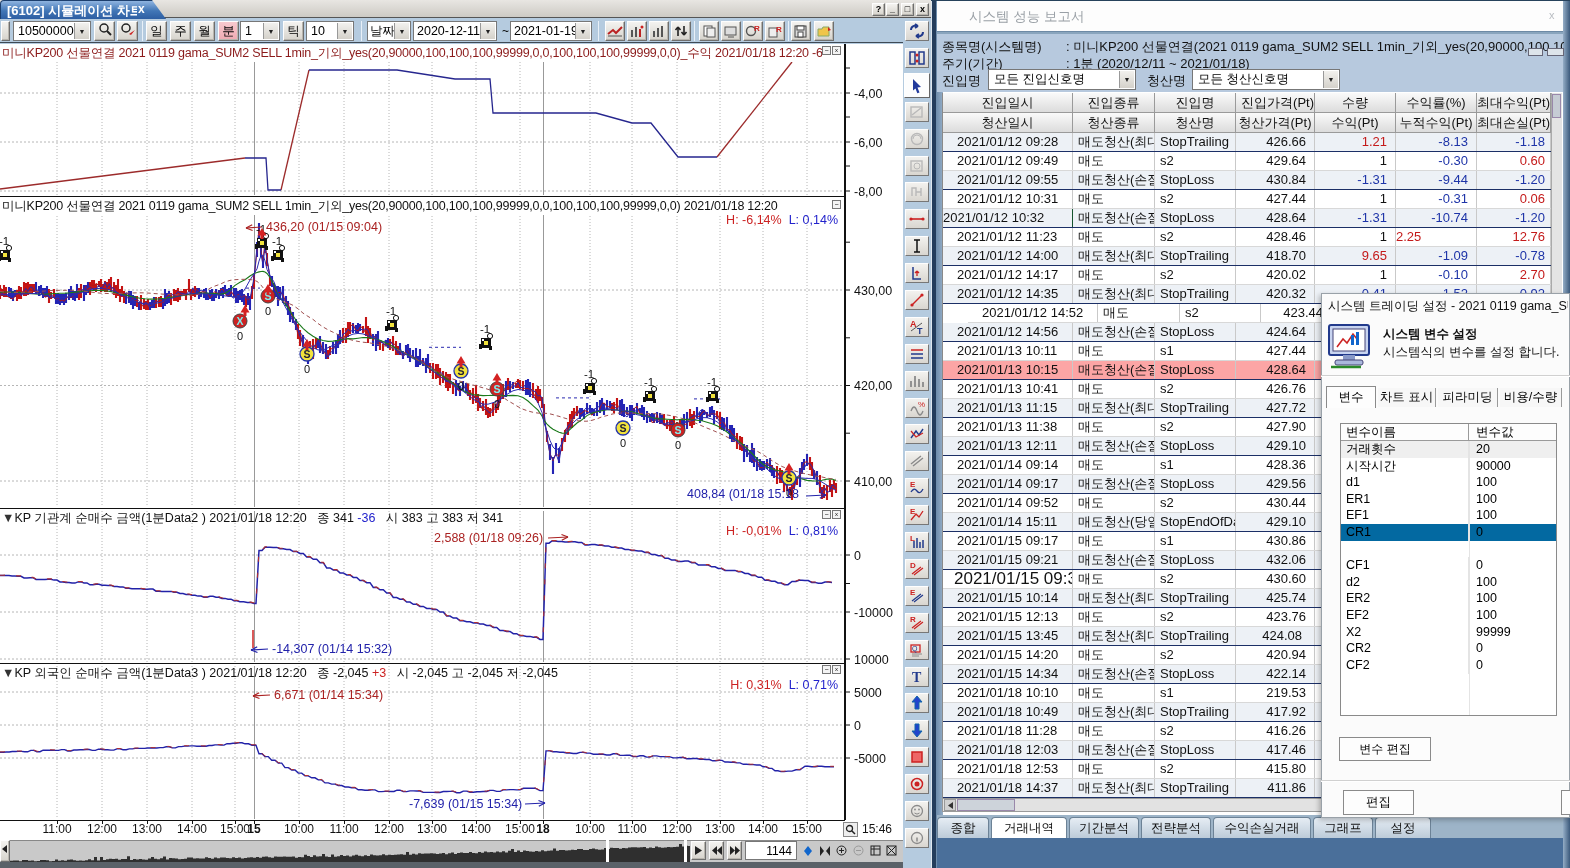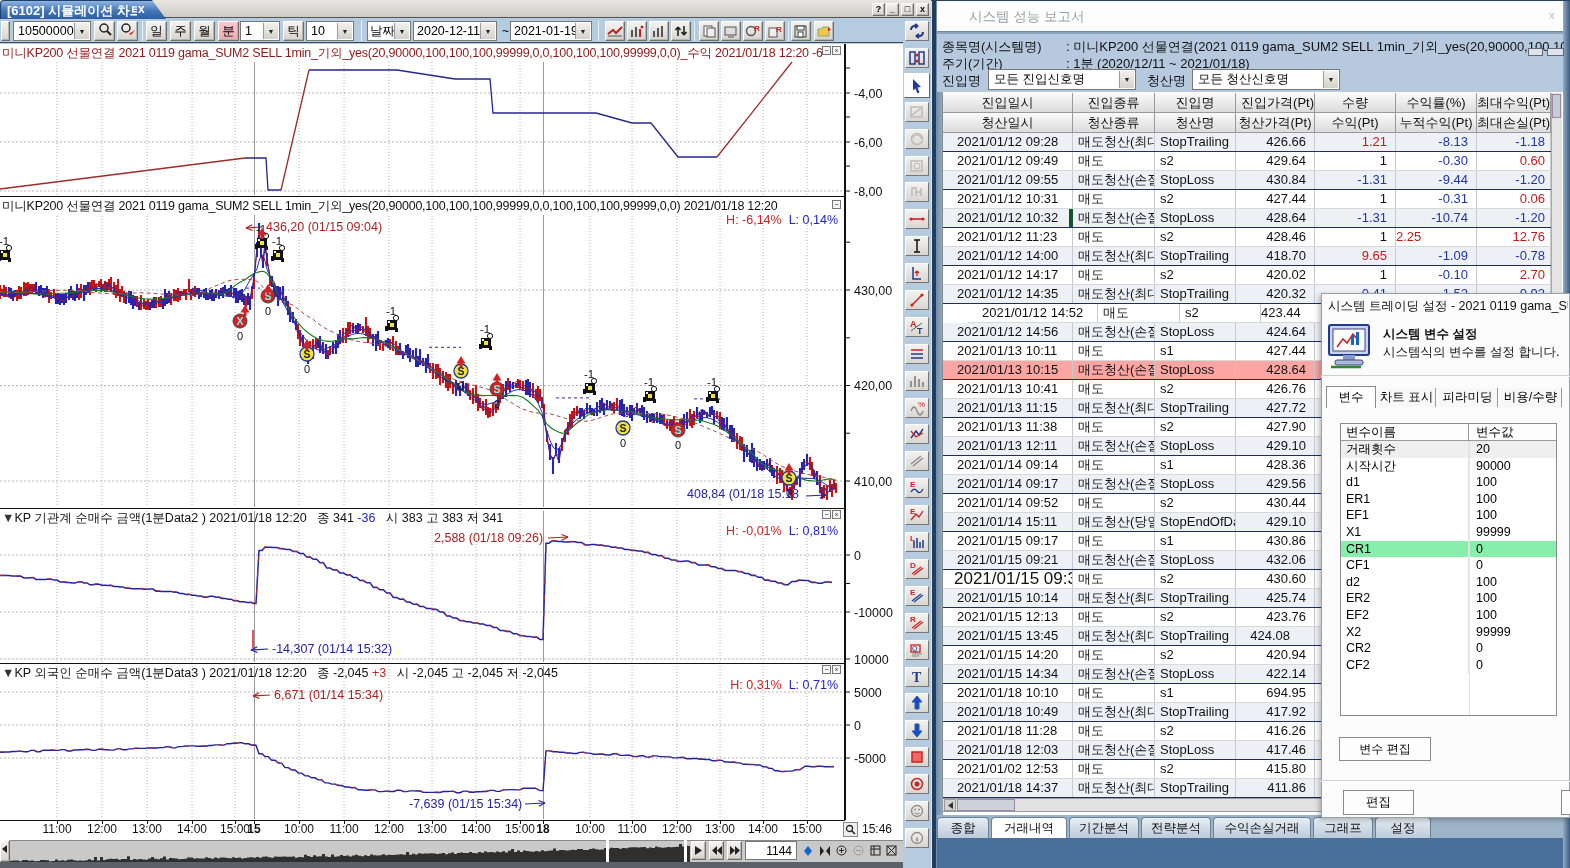--- a/index.html
+++ b/index.html
@@ -782,21 +782,21 @@
 <div class="abs" style="left:943px;top:190px;width:608px;height:19px;background:#ffffff;border-bottom:1px solid #d8d8d8;display:flex">
     <div class="tt" style="width:130px;border-right:1px solid #c9c9c9;font-size:13px;color:#111;text-align:left;line-height:18px;padding-left:14px">2021/01/12 10:31</div>
     <div class="tt" style="width:82px;border-right:1px solid #c9c9c9;font-size:13px;color:#111;text-align:left;line-height:18px;padding-left:5px">매도</div>
     <div class="tt" style="width:81px;border-right:1px solid #c9c9c9;font-size:13px;color:#111;text-align:left;line-height:18px;padding-left:5px">s2</div>
     <div class="tt" style="width:79px;border-right:1px solid #c9c9c9;font-size:13px;color:#111;text-align:right;line-height:18px;padding-right:8px">427.44</div>
     <div class="tt" style="width:81px;border-right:1px solid #c9c9c9;font-size:13px;color:#111;text-align:right;line-height:18px;padding-right:8px">1</div>
     <div class="tt" style="width:81px;border-right:1px solid #c9c9c9;font-size:13px;color:#1e34a8;text-align:right;line-height:18px;padding-right:8px">-0.31</div>
     <div class="tt" style="width:74px;border-right:1px solid #c9c9c9;font-size:13px;color:#c41a1a;text-align:right;line-height:18px;padding-right:5px">0.06</div>
   </div>
 <div class="abs" style="left:943px;top:209px;width:608px;height:19px;background:#edf1f6;border-bottom:1px solid #1b2f66;display:flex">
-    <div class="tt" style="width:130px;border-right:4px solid #14532d;font-size:13px;color:#111;text-align:left;line-height:18px;padding-left:14px">2021/01/12 10:32</div>
+    <div class="tt" style="width:130px;border-right:1px solid #14532d;font-size:13px;color:#111;text-align:left;line-height:18px;">2021/01/12 10:32</div>
     <div class="tt" style="width:82px;border-right:1px solid #c9c9c9;font-size:13px;color:#111;text-align:left;line-height:18px;padding-left:5px">매도청산(손절</div>
     <div class="tt" style="width:81px;border-right:1px solid #c9c9c9;font-size:13px;color:#111;text-align:left;line-height:18px;padding-left:5px">StopLoss</div>
     <div class="tt" style="width:79px;border-right:1px solid #c9c9c9;font-size:13px;color:#111;text-align:right;line-height:18px;padding-right:8px">428.64</div>
     <div class="tt" style="width:81px;border-right:1px solid #c9c9c9;font-size:13px;color:#1e34a8;text-align:right;line-height:18px;padding-right:8px">-1.31</div>
     <div class="tt" style="width:81px;border-right:1px solid #c9c9c9;font-size:13px;color:#1e34a8;text-align:right;line-height:18px;padding-right:8px">-10.74</div>
     <div class="tt" style="width:74px;border-right:1px solid #c9c9c9;font-size:13px;color:#1e34a8;text-align:right;line-height:18px;padding-right:5px">-1.20</div>
   </div>
 <div class="abs" style="left:943px;top:228px;width:608px;height:19px;background:#ffffff;border-bottom:1px solid #d8d8d8;display:flex">
     <div class="tt" style="width:130px;border-right:1px solid #c9c9c9;font-size:13px;color:#111;text-align:left;line-height:18px;padding-left:14px">2021/01/12 11:23</div>
     <div class="tt" style="width:82px;border-right:1px solid #c9c9c9;font-size:13px;color:#111;text-align:left;line-height:18px;padding-left:5px">매도</div>
@@ -830,21 +830,21 @@
     <div class="tt" style="width:81px;border-right:1px solid #c9c9c9;font-size:13px;color:#111;text-align:left;line-height:18px;padding-left:5px">StopTrailing</div>
     <div class="tt" style="width:79px;border-right:1px solid #c9c9c9;font-size:13px;color:#111;text-align:right;line-height:18px;padding-right:8px">420.32</div>
     <div class="tt" style="width:81px;border-right:1px solid #c9c9c9;font-size:13px;color:#1e34a8;text-align:right;line-height:18px;padding-right:8px">-0.41</div>
     <div class="tt" style="width:81px;border-right:1px solid #c9c9c9;font-size:13px;color:#1e34a8;text-align:right;line-height:18px;padding-right:8px">-1.52</div>
     <div class="tt" style="width:74px;border-right:1px solid #c9c9c9;font-size:13px;color:#1e34a8;text-align:right;line-height:18px;padding-right:5px">-0.92</div>
   </div>
 <div class="abs" style="left:968px;top:304px;width:608px;height:19px;background:#ffffff;border-bottom:1px solid #d8d8d8;display:flex">
     <div class="tt" style="width:130px;border-right:1px solid #c9c9c9;font-size:13px;color:#111;text-align:left;line-height:18px;padding-left:14px">2021/01/12 14:52</div>
     <div class="tt" style="width:82px;border-right:1px solid #c9c9c9;font-size:13px;color:#111;text-align:left;line-height:18px;padding-left:5px">매도</div>
     <div class="tt" style="width:81px;border-right:1px solid #c9c9c9;font-size:13px;color:#111;text-align:left;line-height:18px;padding-left:5px">s2</div>
-    <div class="tt" style="width:79px;border-right:1px solid #c9c9c9;font-size:13px;color:#111;text-align:left;line-height:18px;padding-right:16px">423.44</div>
+    <div class="tt" style="width:79px;border-right:1px solid #c9c9c9;font-size:13px;color:#111;text-align:right;line-height:18px;padding-right:16px">423.44</div>
     <div class="tt" style="width:81px;border-right:1px solid #c9c9c9;font-size:13px;color:#111;text-align:right;line-height:18px;padding-right:8px">1</div>
     <div class="tt" style="width:81px;border-right:1px solid #c9c9c9;font-size:13px;color:#1e34a8;text-align:right;line-height:18px;padding-right:8px">-0.28</div>
     <div class="tt" style="width:74px;border-right:1px solid #c9c9c9;font-size:13px;color:#c41a1a;text-align:right;line-height:18px;padding-right:5px">0.84</div>
   </div>
 <div class="abs" style="left:943px;top:323px;width:608px;height:19px;background:#edf1f6;border-bottom:1px solid #1b2f66;display:flex">
     <div class="tt" style="width:130px;border-right:1px solid #c9c9c9;font-size:13px;color:#111;text-align:left;line-height:18px;padding-left:14px">2021/01/12 14:56</div>
     <div class="tt" style="width:82px;border-right:1px solid #c9c9c9;font-size:13px;color:#111;text-align:left;line-height:18px;padding-left:5px">매도청산(손절</div>
     <div class="tt" style="width:81px;border-right:1px solid #c9c9c9;font-size:13px;color:#111;text-align:left;line-height:18px;padding-left:5px">StopLoss</div>
     <div class="tt" style="width:79px;border-right:1px solid #c9c9c9;font-size:13px;color:#111;text-align:right;line-height:18px;padding-right:8px">424.64</div>
     <div class="tt" style="width:81px;border-right:1px solid #c9c9c9;font-size:13px;color:#1e34a8;text-align:right;line-height:18px;padding-right:8px">-1.31</div>
@@ -983,21 +983,21 @@
     <div class="tt" style="width:81px;border-right:1px solid #c9c9c9;font-size:13px;color:#111;text-align:left;line-height:18px;padding-left:5px">s2</div>
     <div class="tt" style="width:79px;border-right:1px solid #c9c9c9;font-size:13px;color:#111;text-align:right;line-height:18px;padding-right:8px">423.76</div>
     <div class="tt" style="width:81px;border-right:1px solid #c9c9c9;font-size:13px;color:#111;text-align:right;line-height:18px;padding-right:8px">1</div>
     <div class="tt" style="width:81px;border-right:1px solid #c9c9c9;font-size:13px;color:#1e34a8;text-align:right;line-height:18px;padding-right:8px">-0.08</div>
     <div class="tt" style="width:74px;border-right:1px solid #c9c9c9;font-size:13px;color:#c41a1a;text-align:right;line-height:18px;padding-right:5px">0.92</div>
   </div>
 <div class="abs" style="left:943px;top:627px;width:608px;height:19px;background:#edf1f6;border-bottom:1px solid #1b2f66;display:flex">
     <div class="tt" style="width:130px;border-right:1px solid #c9c9c9;font-size:13px;color:#111;text-align:left;line-height:18px;padding-left:14px">2021/01/15 13:45</div>
     <div class="tt" style="width:82px;border-right:1px solid #c9c9c9;font-size:13px;color:#111;text-align:left;line-height:18px;padding-left:5px">매도청산(최대</div>
     <div class="tt" style="width:81px;border-right:1px solid #c9c9c9;font-size:13px;color:#111;text-align:left;line-height:18px;padding-left:5px">StopTrailing</div>
-    <div class="tt" style="width:79px;border-right:1px solid #c9c9c9;font-size:13px;color:#111;text-align:right;line-height:18px;padding-right:24px">424.08</div>
+    <div class="tt" style="width:79px;border-right:1px solid #c9c9c9;font-size:13px;color:#111;text-align:right;line-height:18px;padding-right:12px">424.08</div>
     <div class="tt" style="width:81px;border-right:1px solid #c9c9c9;font-size:13px;color:#1e34a8;text-align:right;line-height:18px;padding-right:8px">-0.32</div>
     <div class="tt" style="width:81px;border-right:1px solid #c9c9c9;font-size:13px;color:#1e34a8;text-align:right;line-height:18px;padding-right:8px">-2.82</div>
     <div class="tt" style="width:74px;border-right:1px solid #c9c9c9;font-size:13px;color:#1e34a8;text-align:right;line-height:18px;padding-right:5px">-0.84</div>
   </div>
 <div class="abs" style="left:943px;top:646px;width:608px;height:19px;background:#ffffff;border-bottom:1px solid #d8d8d8;display:flex">
     <div class="tt" style="width:130px;border-right:1px solid #c9c9c9;font-size:13px;color:#111;text-align:left;line-height:18px;padding-left:14px">2021/01/15 14:20</div>
     <div class="tt" style="width:82px;border-right:1px solid #c9c9c9;font-size:13px;color:#111;text-align:left;line-height:18px;padding-left:5px">매도</div>
     <div class="tt" style="width:81px;border-right:1px solid #c9c9c9;font-size:13px;color:#111;text-align:left;line-height:18px;padding-left:5px">s2</div>
     <div class="tt" style="width:79px;border-right:1px solid #c9c9c9;font-size:13px;color:#111;text-align:right;line-height:18px;padding-right:8px">420.94</div>
     <div class="tt" style="width:81px;border-right:1px solid #c9c9c9;font-size:13px;color:#111;text-align:right;line-height:18px;padding-right:8px">1</div>
@@ -1010,21 +1010,21 @@
     <div class="tt" style="width:81px;border-right:1px solid #c9c9c9;font-size:13px;color:#111;text-align:left;line-height:18px;padding-left:5px">StopLoss</div>
     <div class="tt" style="width:79px;border-right:1px solid #c9c9c9;font-size:13px;color:#111;text-align:right;line-height:18px;padding-right:8px">422.14</div>
     <div class="tt" style="width:81px;border-right:1px solid #c9c9c9;font-size:13px;color:#1e34a8;text-align:right;line-height:18px;padding-right:8px">-1.20</div>
     <div class="tt" style="width:81px;border-right:1px solid #c9c9c9;font-size:13px;color:#1e34a8;text-align:right;line-height:18px;padding-right:8px">-4.02</div>
     <div class="tt" style="width:74px;border-right:1px solid #c9c9c9;font-size:13px;color:#1e34a8;text-align:right;line-height:18px;padding-right:5px">-1.20</div>
   </div>
 <div class="abs" style="left:943px;top:684px;width:608px;height:19px;background:#ffffff;border-bottom:1px solid #d8d8d8;display:flex">
     <div class="tt" style="width:130px;border-right:1px solid #c9c9c9;font-size:13px;color:#111;text-align:left;line-height:18px;padding-left:14px">2021/01/18 10:10</div>
     <div class="tt" style="width:82px;border-right:1px solid #c9c9c9;font-size:13px;color:#111;text-align:left;line-height:18px;padding-left:5px">매도</div>
     <div class="tt" style="width:81px;border-right:1px solid #c9c9c9;font-size:13px;color:#111;text-align:left;line-height:18px;padding-left:5px">s1</div>
-    <div class="tt" style="width:79px;border-right:1px solid #c9c9c9;font-size:13px;color:#111;text-align:right;line-height:18px;padding-right:8px">694.95</div>
+    <div class="tt" style="width:79px;border-right:1px solid #c9c9c9;font-size:13px;color:#111;text-align:right;line-height:18px;padding-right:8px">219.53</div>
     <div class="tt" style="width:81px;border-right:1px solid #c9c9c9;font-size:13px;color:#111;text-align:right;line-height:18px;padding-right:8px">1</div>
     <div class="tt" style="width:81px;border-right:1px solid #c9c9c9;font-size:13px;color:#1e34a8;text-align:right;line-height:18px;padding-right:8px">-0.09</div>
     <div class="tt" style="width:74px;border-right:1px solid #c9c9c9;font-size:13px;color:#c41a1a;text-align:right;line-height:18px;padding-right:5px">0.64</div>
   </div>
 <div class="abs" style="left:943px;top:703px;width:608px;height:19px;background:#edf1f6;border-bottom:1px solid #1b2f66;display:flex">
     <div class="tt" style="width:130px;border-right:1px solid #c9c9c9;font-size:13px;color:#111;text-align:left;line-height:18px;padding-left:14px">2021/01/18 10:49</div>
     <div class="tt" style="width:82px;border-right:1px solid #c9c9c9;font-size:13px;color:#111;text-align:left;line-height:18px;padding-left:5px">매도청산(최대</div>
     <div class="tt" style="width:81px;border-right:1px solid #c9c9c9;font-size:13px;color:#111;text-align:left;line-height:18px;padding-left:5px">StopTrailing</div>
     <div class="tt" style="width:79px;border-right:1px solid #c9c9c9;font-size:13px;color:#111;text-align:right;line-height:18px;padding-right:8px">417.92</div>
     <div class="tt" style="width:81px;border-right:1px solid #c9c9c9;font-size:13px;color:#1e34a8;text-align:right;line-height:18px;padding-right:8px">-0.36</div>
@@ -1043,21 +1043,21 @@
 <div class="abs" style="left:943px;top:741px;width:608px;height:19px;background:#edf1f6;border-bottom:1px solid #1b2f66;display:flex">
     <div class="tt" style="width:130px;border-right:1px solid #c9c9c9;font-size:13px;color:#111;text-align:left;line-height:18px;padding-left:14px">2021/01/18 12:03</div>
     <div class="tt" style="width:82px;border-right:1px solid #c9c9c9;font-size:13px;color:#111;text-align:left;line-height:18px;padding-left:5px">매도청산(손절</div>
     <div class="tt" style="width:81px;border-right:1px solid #c9c9c9;font-size:13px;color:#111;text-align:left;line-height:18px;padding-left:5px">StopLoss</div>
     <div class="tt" style="width:79px;border-right:1px solid #c9c9c9;font-size:13px;color:#111;text-align:right;line-height:18px;padding-right:8px">417.46</div>
     <div class="tt" style="width:81px;border-right:1px solid #c9c9c9;font-size:13px;color:#1e34a8;text-align:right;line-height:18px;padding-right:8px">-1.20</div>
     <div class="tt" style="width:81px;border-right:1px solid #c9c9c9;font-size:13px;color:#1e34a8;text-align:right;line-height:18px;padding-right:8px">-5.58</div>
     <div class="tt" style="width:74px;border-right:1px solid #c9c9c9;font-size:13px;color:#1e34a8;text-align:right;line-height:18px;padding-right:5px">-1.20</div>
   </div>
 <div class="abs" style="left:943px;top:760px;width:608px;height:19px;background:#ffffff;border-bottom:1px solid #d8d8d8;display:flex">
-    <div class="tt" style="width:130px;border-right:1px solid #c9c9c9;font-size:13px;color:#111;text-align:left;line-height:18px;padding-left:14px">2021/01/02 12:53</div>
+    <div class="tt" style="width:130px;border-right:1px solid #c9c9c9;font-size:13px;color:#111;text-align:left;line-height:18px;padding-left:14px">2021/01/18 12:53</div>
     <div class="tt" style="width:82px;border-right:1px solid #c9c9c9;font-size:13px;color:#111;text-align:left;line-height:18px;padding-left:5px">매도</div>
     <div class="tt" style="width:81px;border-right:1px solid #c9c9c9;font-size:13px;color:#111;text-align:left;line-height:18px;padding-left:5px">s2</div>
     <div class="tt" style="width:79px;border-right:1px solid #c9c9c9;font-size:13px;color:#111;text-align:right;line-height:18px;padding-right:8px">415.80</div>
     <div class="tt" style="width:81px;border-right:1px solid #c9c9c9;font-size:13px;color:#111;text-align:right;line-height:18px;padding-right:8px">1</div>
     <div class="tt" style="width:81px;border-right:1px solid #c9c9c9;font-size:13px;color:#c41a1a;text-align:right;line-height:18px;padding-right:8px">0.94</div>
     <div class="tt" style="width:74px;border-right:1px solid #c9c9c9;font-size:13px;color:#c41a1a;text-align:right;line-height:18px;padding-right:5px">3.94</div>
   </div>
 <div class="abs" style="left:943px;top:779px;width:608px;height:19px;background:#edf1f6;border-bottom:1px solid #1b2f66;display:flex">
     <div class="tt" style="width:130px;border-right:1px solid #c9c9c9;font-size:13px;color:#111;text-align:left;line-height:18px;padding-left:14px">2021/01/18 14:37</div>
     <div class="tt" style="width:82px;border-right:1px solid #c9c9c9;font-size:13px;color:#111;text-align:left;line-height:18px;padding-left:5px">매도청산(최대</div>
@@ -1126,21 +1126,21 @@
     <div style="width:87px;font-size:12.5px;padding-left:7px;line-height:16px">100</div>
   </div>
 <div class="abs" style="left:1341px;top:507px;width:215px;height:17px;background:#fff;display:flex">
     <div style="width:128px;border-right:1px solid #e4e4e4;font-size:12.5px;padding-left:5px;line-height:16px">EF1</div>
     <div style="width:87px;font-size:12.5px;padding-left:7px;line-height:16px">100</div>
   </div>
 <div class="abs" style="left:1341px;top:524px;width:215px;height:17px;background:#fff;display:flex">
     <div style="width:128px;border-right:1px solid #e4e4e4;font-size:12.5px;padding-left:5px;line-height:16px">X1</div>
     <div style="width:87px;font-size:12.5px;padding-left:7px;line-height:16px">99999</div>
   </div>
-<div class="abs" style="left:1341px;top:541px;width:215px;height:17px;background:#86efac;display:flex">
+<div class="abs" style="left:1341px;top:524px;width:215px;height:17px;background:#0369a1;display:flex">
     <div style="width:128px;border-right:1px solid #e4e4e4;font-size:12.5px;padding-left:5px;line-height:16px">CR1</div>
     <div style="width:87px;font-size:12.5px;padding-left:7px;line-height:16px">0</div>
   </div>
 <div class="abs" style="left:1341px;top:557px;width:215px;height:17px;background:#fff;display:flex">
     <div style="width:128px;border-right:1px solid #e4e4e4;font-size:12.5px;padding-left:5px;line-height:16px">CF1</div>
     <div style="width:87px;font-size:12.5px;padding-left:7px;line-height:16px">0</div>
   </div>
 <div class="abs" style="left:1341px;top:574px;width:215px;height:17px;background:#fff;display:flex">
     <div style="width:128px;border-right:1px solid #e4e4e4;font-size:12.5px;padding-left:5px;line-height:16px">d2</div>
     <div style="width:87px;font-size:12.5px;padding-left:7px;line-height:16px">100</div>

